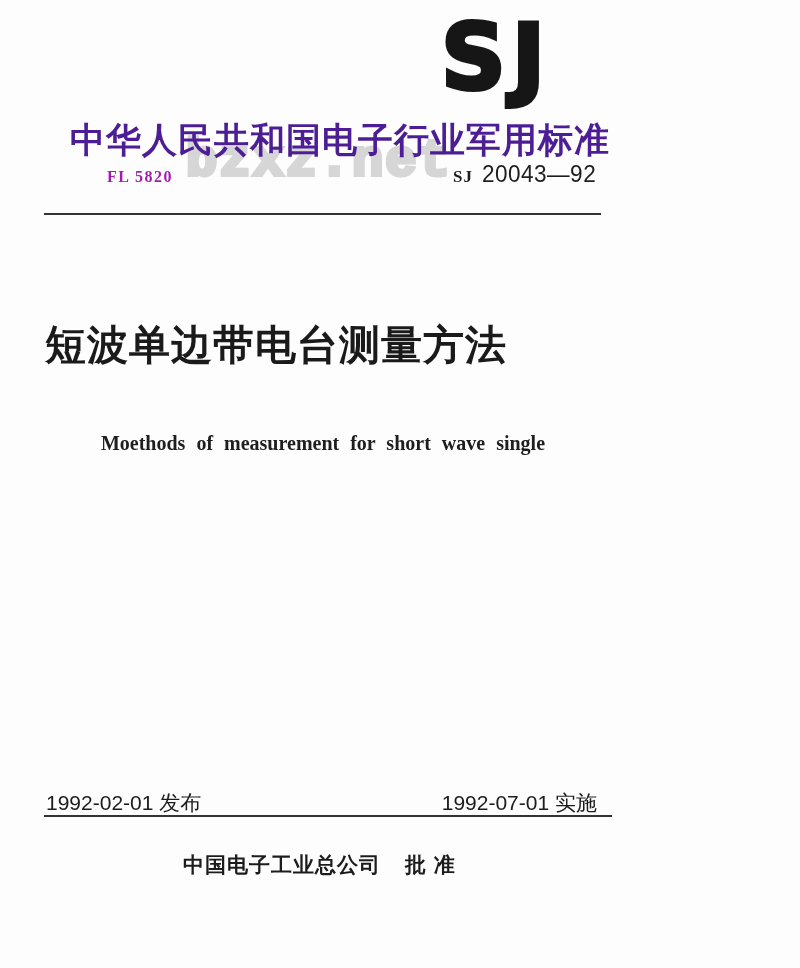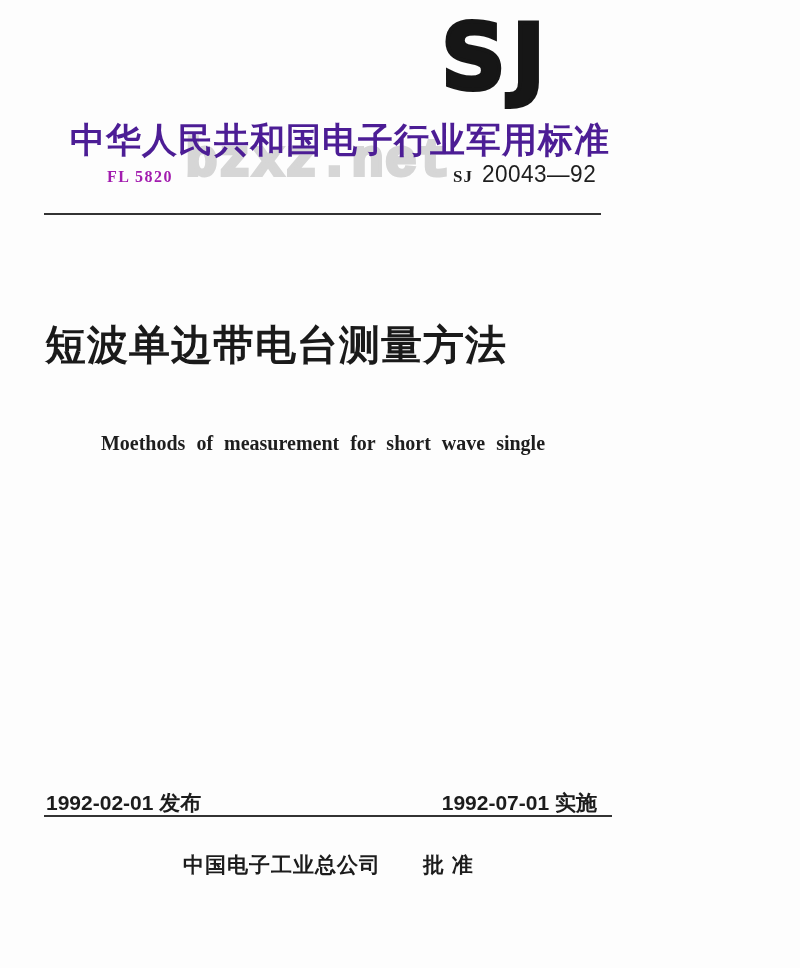--- a/index.html
+++ b/index.html
@@ -54,25 +54,25 @@
   }
   .title-en {
     position:absolute; left:45px; top:393px; width:556px; z-index:1;
     text-align:center; font-family:"Liberation Serif","DejaVu Serif",serif;
     font-weight:700; font-size:20px; line-height:31px;
     word-spacing:6px; color:#1e1e1e;margin-top:35px;
   }
   .dates-row {
     position:absolute; left:46px; top:789px; width:551px; z-index:1;
     display:flex; justify-content:space-between;
-    font-size:21px; font-weight:700; color:#1c1c1c; white-space:nowrap;
+    font-size:21px; font-weight:400; color:#1c1c1c; white-space:nowrap;
   }
   .publisher-row {
     position:absolute; left:183px; top:851px; z-index:1;
-    display:flex; gap:42px; font-size:21px; font-weight:600;
+    display:flex; gap:24px; font-size:21px; font-weight:600;
     letter-spacing:1px; color:#1c1c1c; white-space:nowrap;
   }
 </style>
 </head>
 <body>
 
 <div class="page">
 
   <div class="watermark">bzxz.net</div>
 

